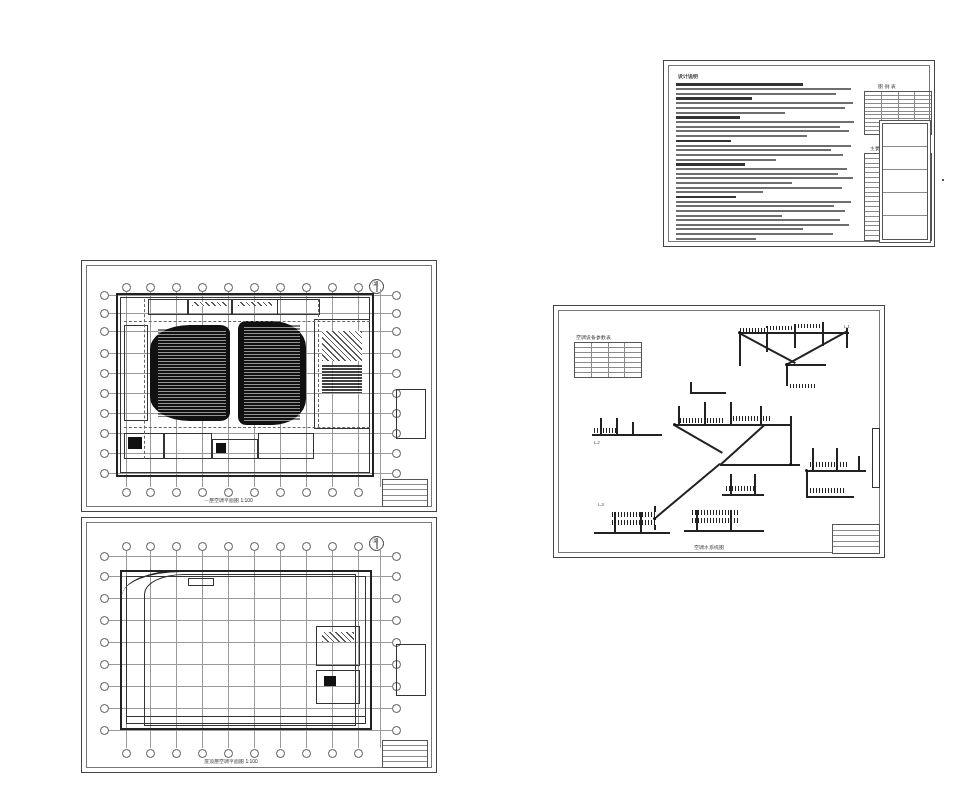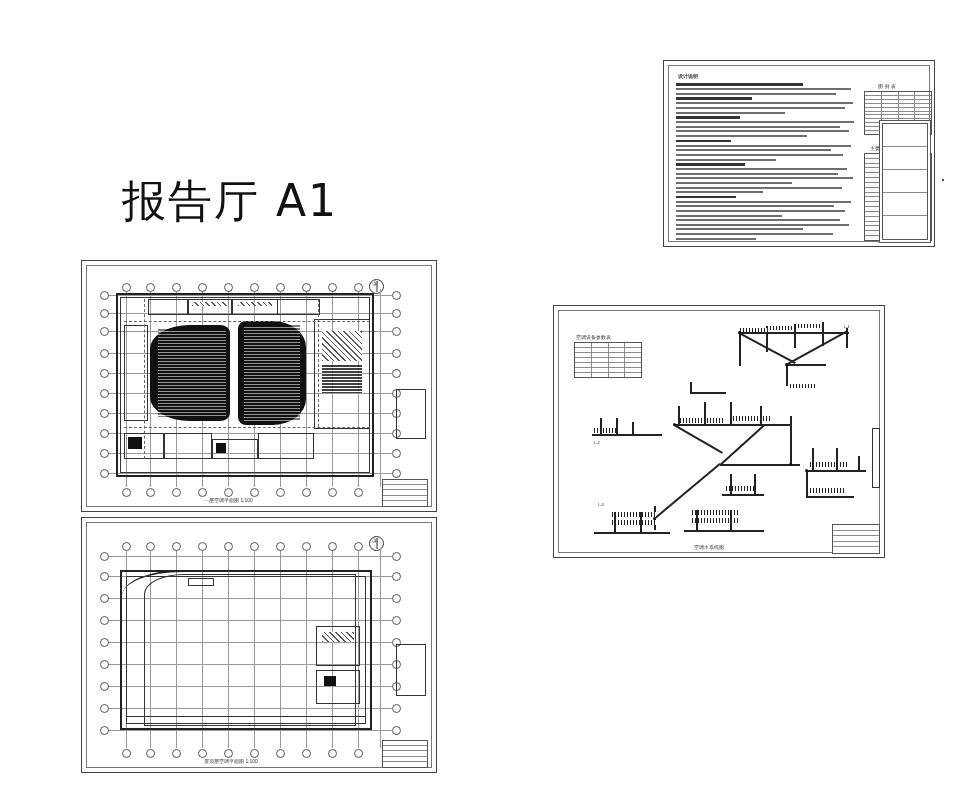--- a/index.html
+++ b/index.html
@@ -219,21 +219,20 @@
     font-size: 4px;
     color: #333;
     white-space: nowrap;
   }
 </style>
 </head>
 <body>
 
 <div class="canvas">
 
-  <div id="main-title">报告厅 A1</div>
 
   <div class="sheet" style="left:663px; top:60px; width:272px; height:187px;">
     <div class="inner-border"></div>
 
     <div class="caption" style="left:14px; top:12px; font-size:5px; font-weight:bold;">设计说明</div>
 
     <div class="note-lines" style="left:12px; top:22px; width:182px;">
       <div class="note-line h" style="width:70%"></div>
       <div class="note-line" style="width:96%"></div>
       <div class="note-line" style="width:88%"></div>

